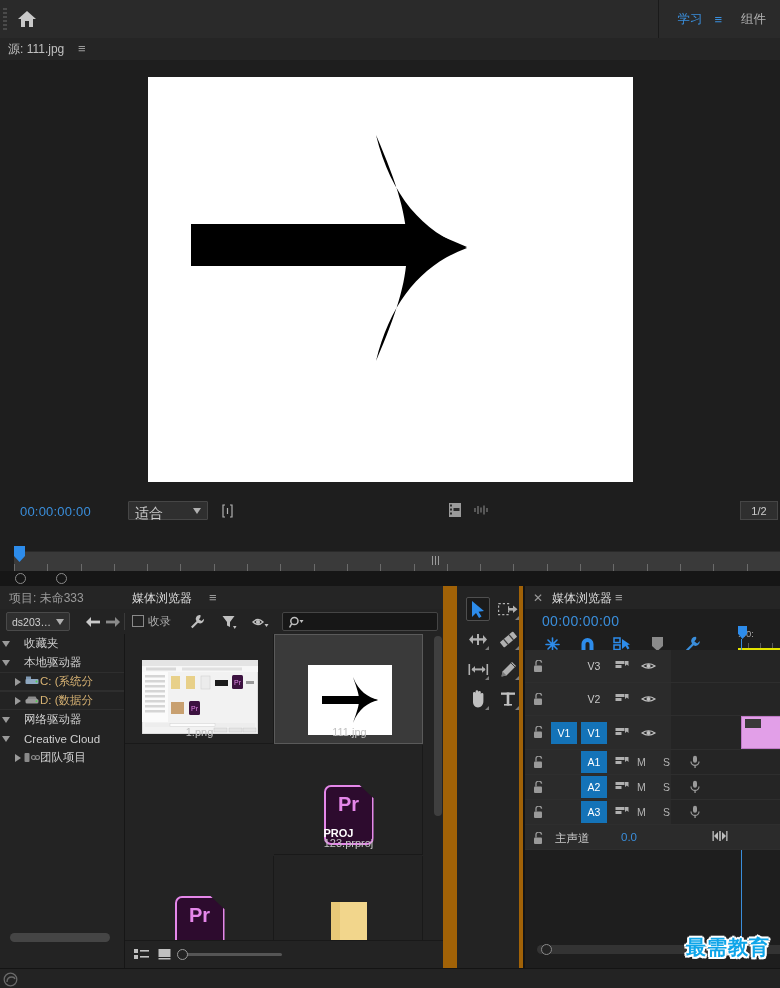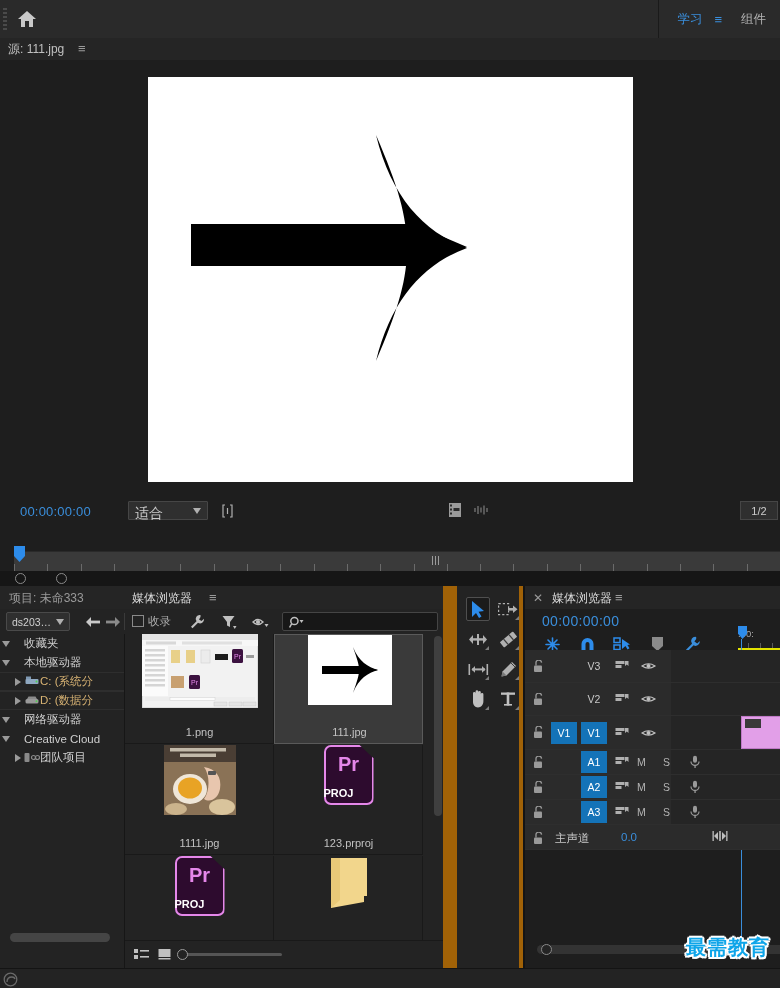--- a/index.html
+++ b/index.html
@@ -97,21 +97,21 @@
   .trow.sub{border-top:1px solid #2e2e2e;border-bottom:1px solid #2e2e2e;}
   .tw{width:12px;display:flex;align-items:center;justify-content:center;flex:none;}
   .tico{width:16px;display:flex;align-items:center;justify-content:center;flex:none;}
   .tlab{white-space:nowrap;overflow:hidden;}
   .tlab.amber{color:#d7b273;}
 
   
   .mb-grid{position:absolute;left:125px;top:48px;width:318px;height:306px;background:#232323;overflow:hidden;}
   .cell{position:absolute;width:149px;height:110px;border-right:1px solid #191919;border-bottom:1px solid #191919;cursor:pointer;}
   .cell.sel{background:#3a3a3a;border:1px solid #5a5a5a;}
-  .cell .thumb{position:absolute;left:0;top:0;width:149px;height:76px;display:flex;align-items:flex-start;justify-content:center;}
+  .cell .thumb{position:absolute;left:0;top:24px;width:149px;height:76px;display:flex;align-items:flex-end;justify-content:center;}
   .cell .cap{position:absolute;left:0;bottom:5px;width:149px;text-align:center;font-size:11px;color:#c2c2c2;}
 
   .mb-grid-scroll{position:absolute;right:1px;top:2px;width:8px;height:180px;background:#3f3f3f;border-radius:4px;}
   .mb-footer{position:absolute;left:125px;bottom:0;width:318px;height:28px;background:#232323;
       border-top:1px solid #191919;display:flex;align-items:center;gap:9px;padding-left:9px;}
   .mb-zoom-track{position:relative;width:100px;height:3px;background:#555;border-radius:2px;margin-left:2px;}
   .mb-zoom-knob{position:absolute;left:-5px;top:-4px;width:11px;height:11px;border:1.6px solid #9a9a9a;
       border-radius:50%;background:#232323;cursor:pointer;}
   .mb-hscroll{position:absolute;left:10px;bottom:26px;width:100px;height:9px;background:#454545;border-radius:5px;cursor:pointer;}
 
@@ -555,38 +555,20 @@
             <svg width="84" height="70" viewBox="0 0 84 70">
               <rect width="84" height="70" fill="#ffffff"></rect>
               <rect x="14" y="31" width="38" height="8" fill="#000"></rect>
               <path d="M45 12 C51 27, 60 32, 70 35 C60 38, 51 43, 45 58 C49 46, 51 41, 51 35 C51 29, 49 24, 45 12 Z" fill="#000"></path>
               <path d="M46 31 L52 31 L70 35 L52 39 L46 39 Z" fill="#000"></path>
             </svg>
           </div>
           <div class="cap">111.jpg</div>
         </div>
 
-        <div class="cell" style="left:0;top:111px">
-          <div class="thumb">
-            <svg width="72" height="70" viewBox="0 0 72 70">
-              <rect width="72" height="70" fill="#6b5a48"></rect>
-              <rect x="0" y="0" width="72" height="17" fill="#4a3e34"></rect>
-              <rect x="6" y="3" width="56" height="3.5" fill="#d8d0c0" opacity="0.85"></rect>
-              <rect x="16" y="8.5" width="36" height="3.5" fill="#d8d0c0" opacity="0.85"></rect>
-              <rect x="0" y="17" width="72" height="53" fill="#8a7256"></rect>
-              <ellipse cx="26" cy="44" rx="17" ry="15" fill="#efe6d8"></ellipse>
-              <ellipse cx="26" cy="43" rx="12" ry="10.5" fill="#e8a325"></ellipse>
-              <path d="M40 22 C52 24, 58 32, 56 44 C54 54, 46 58, 40 54 C46 46, 46 30, 40 22 Z" fill="#e8c6ae"></path>
-              <rect x="44" y="26" width="8" height="4" rx="1" fill="#555"></rect>
-              <ellipse cx="58" cy="62" rx="13" ry="8" fill="#d9c49c"></ellipse>
-              <ellipse cx="12" cy="64" rx="11" ry="6" fill="#cbb38c"></ellipse>
-            </svg>
-          </div>
-          <div class="cap">1111.jpg</div>
-        </div>
 
         <div class="cell" style="left:149px;top:111px">
           <div class="thumb">
             <div class="pricon">
               <div class="body"></div>
                 <div class="pr">Pr</div>
                 <div class="pj">PROJ</div>
             </div>
           </div>
           <div class="cap">123.prproj</div>

